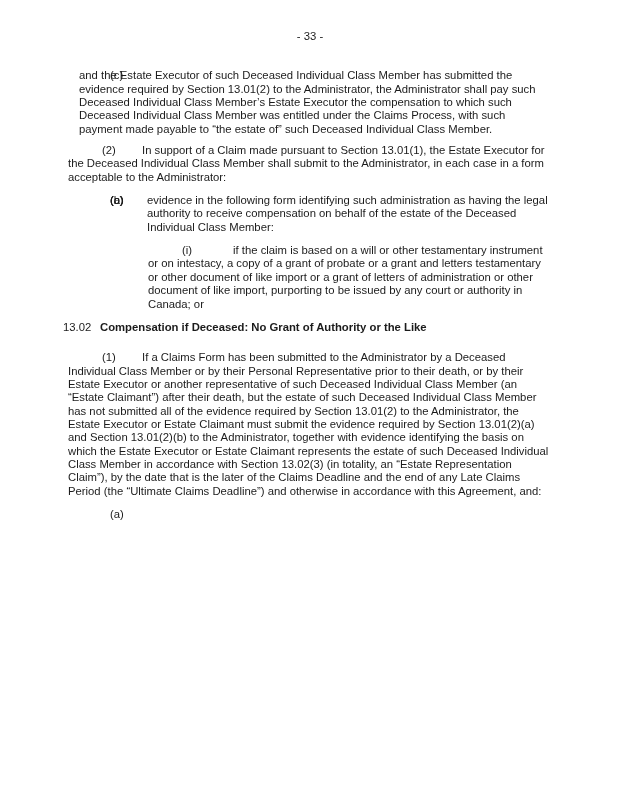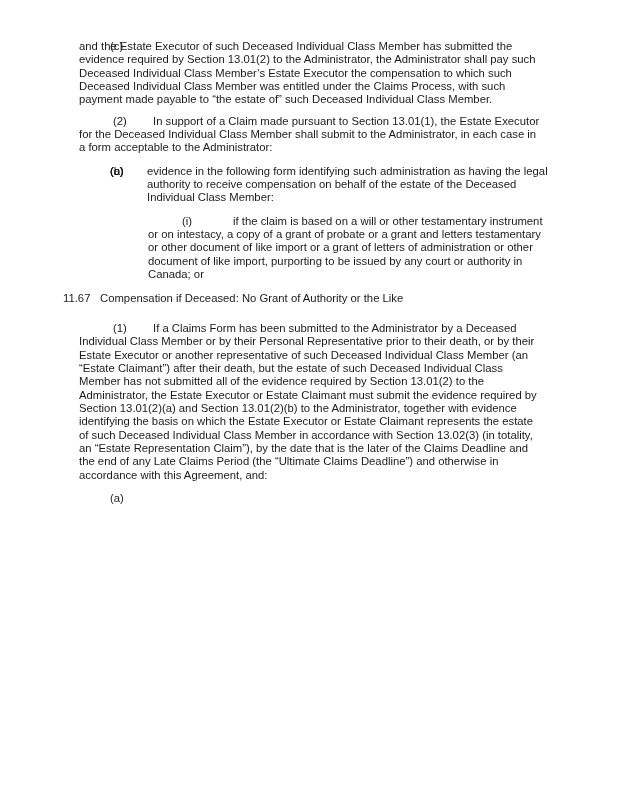--- a/index.html
+++ b/index.html
@@ -29,40 +29,41 @@
   .item {
     position: relative;
     padding-left: 84px;
     margin: 10px 0;
   }
   .item .lbl {
     position: absolute;
     left: 47px;
     top: 0;
   }
-  .numbered { margin: 8px 16px; }
+  .numbered { margin: 8px 5px; }
   .numbered .sp { display: inline-block; width: 34px; }
   .numbered .lbl { display: inline-block; width: 40px; }
   .subitem { margin: 10px 8px 10px 85px; }
   .subitem .sp { display: inline-block; width: 34px; }
   .subitem .lbl { display: inline-block; width: 51px; }
   .heading { margin: 10px 0 17px 0; }
   .heading .num { display: inline-block; width: 37px; }
-  .heading .title { font-weight: normal; }
+  .heading .title { font-weight: bold; }
   .b { font-weight: normal; }
 </style>
 </head>
 <body>
 
 <div class="page">
+  <div class="pageno">- 33 -</div>
   <div>
       <p class="item"><span class="lbl">(c)</span></p>
       <p class="para"><span>and the Estate Executor of such Deceased Individual Class Member has submitted the evidence required by Section 13.01(2) to the Administrator, the Administrator shall pay such Deceased Individual Class Member’s Estate Executor the compensation to which such Deceased Individual Class Member was entitled under the Claims Process, with such payment made payable to “the estate of” such Deceased Individual Class Member.</span></p>
       <p class="numbered"><span class="sp"></span><span class="lbl">(2)</span><span>In support of a Claim made pursuant to Section 13.01(1), the Estate Executor for the Deceased Individual Class Member shall submit to the Administrator, in each case in a form acceptable to the Administrator:</span></p>
       <p class="item"><span class="lbl">(a)</span></p>
       <p class="item"><span class="lbl">(b)</span></p>
       <p class="item"><span class="lbl">(c)</span><span>evidence in the following form identifying such administration as having the legal authority to receive compensation on behalf of the estate of the Deceased Individual Class Member:</span></p>
       <p class="subitem"><span class="sp"></span><span class="lbl">(i)</span><span>if the claim is based on a will or other testamentary instrument or on intestacy, a copy of a grant of probate or a grant and letters testamentary or other document of like import or a grant of letters of administration or other document of like import, purporting to be issued by any court or authority in Canada; or</span></p>
-      <p class="heading"><span class="num">11.67</span><span class="title">Compensation if Deceased: No Grant of Authority or the Like</span></p>
+      <p class="heading"><span class="num">13.02</span><span class="title">Compensation if Deceased: No Grant of Authority or the Like</span></p>
       <p class="numbered"><span class="sp"></span><span class="lbl">(1)</span><span>If a Claims Form has been submitted to the Administrator by a Deceased Individual Class Member or by their Personal Representative prior to their death, or by their Estate Executor or another representative of such Deceased Individual Class Member (an “</span><span class="b">Estate Claimant</span><span>”) after their death, but the estate of such Deceased Individual Class Member has not submitted all of the evidence required by Section 13.01(2) to the Administrator, the Estate Executor or Estate Claimant must submit the evidence required by Section 13.01(2)(a) and Section 13.01(2)(b) to the Administrator, together with evidence identifying the basis on which the Estate Executor or Estate Claimant represents the estate of such Deceased Individual Class Member in accordance with Section 13.02(3) (in totality, an “</span><span class="b">Estate Representation Claim</span><span>”), by the date that is the later of the Claims Deadline and the end of any Late Claims Period (the “</span><span class="b">Ultimate Claims Deadline</span><span>”) and otherwise in accordance with this Agreement, and:</span></p>
       <p class="item"><span class="lbl">(a)</span></p>
     </div>
 </div>
 
 </body></html>

